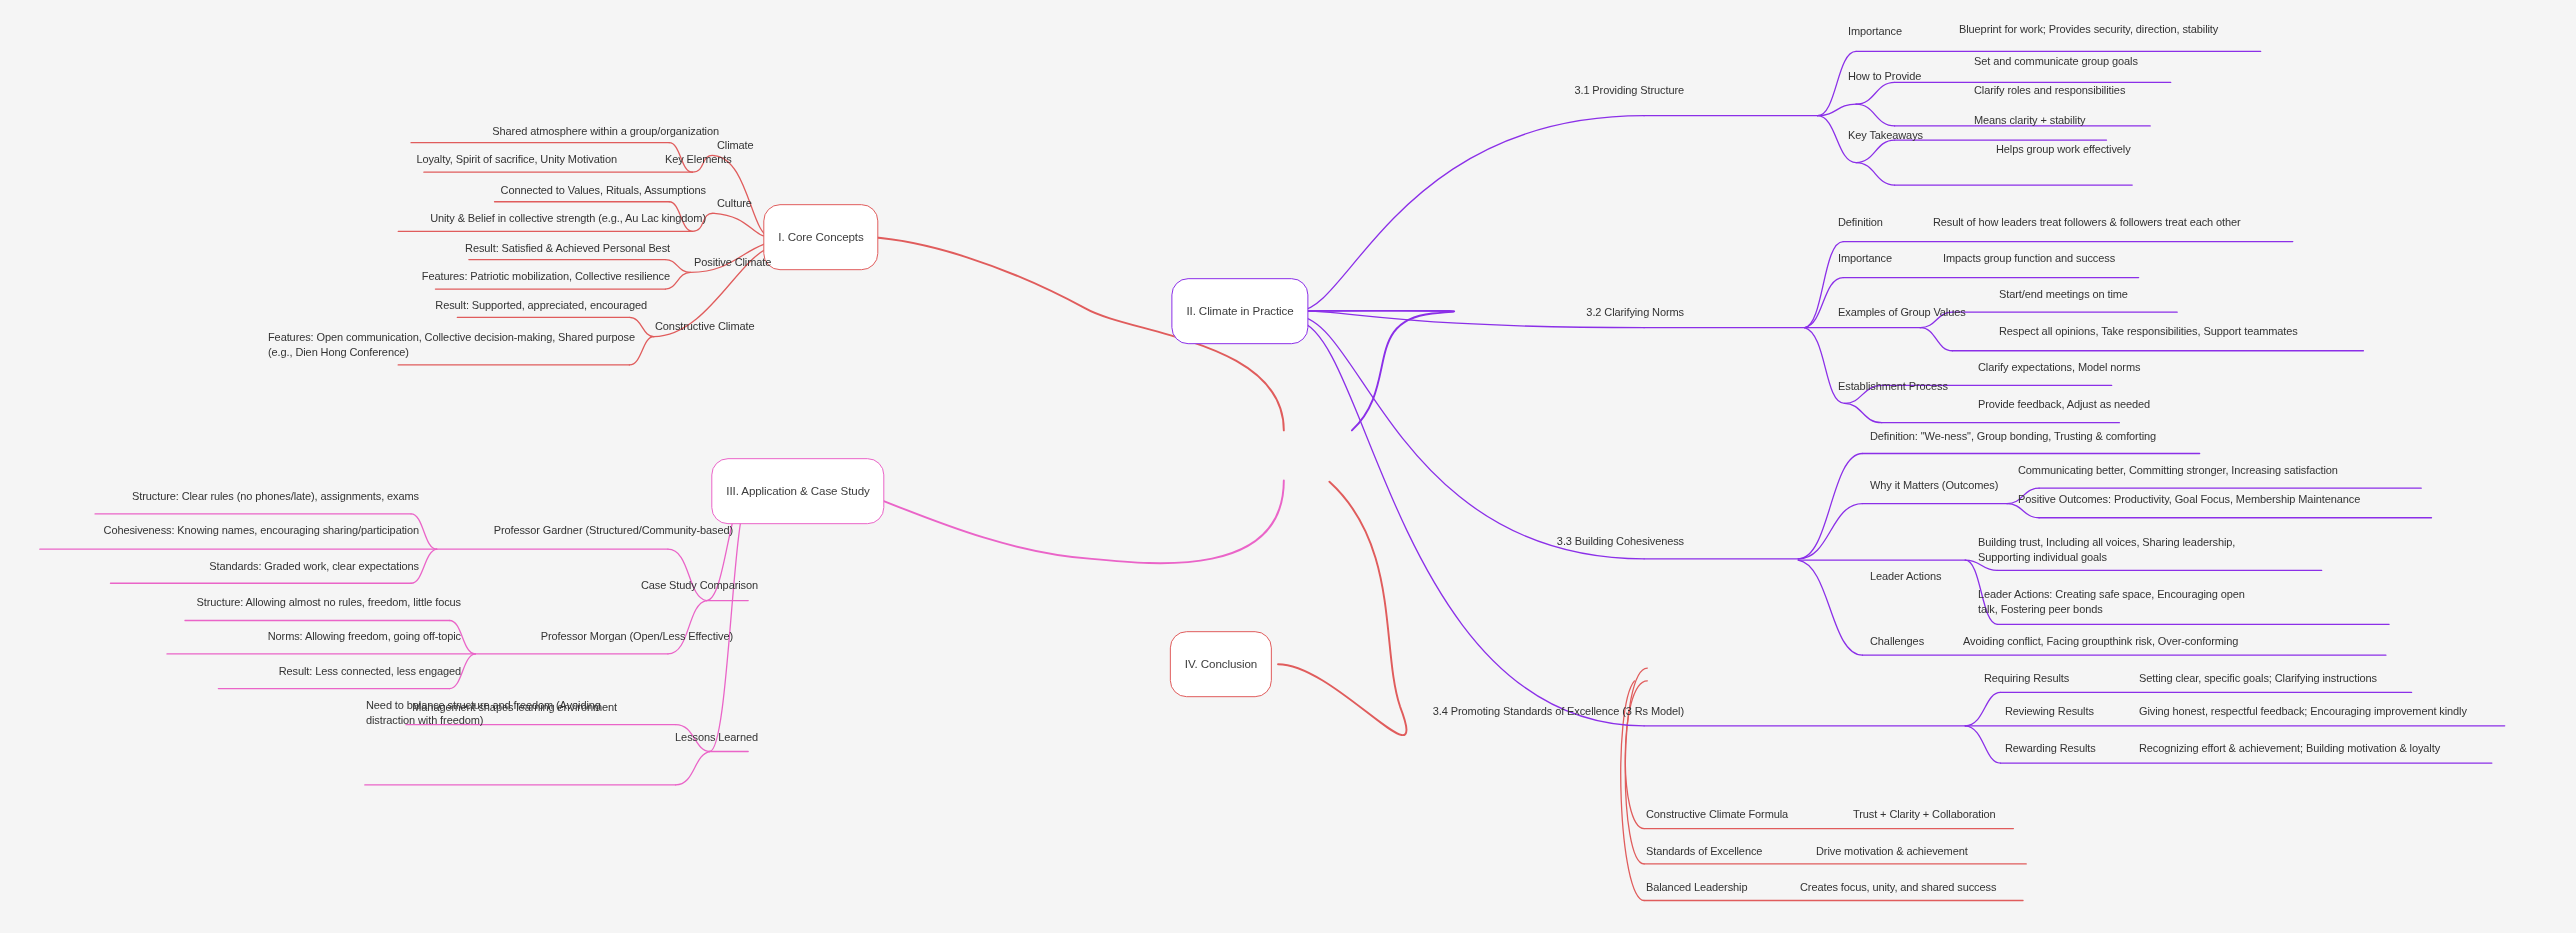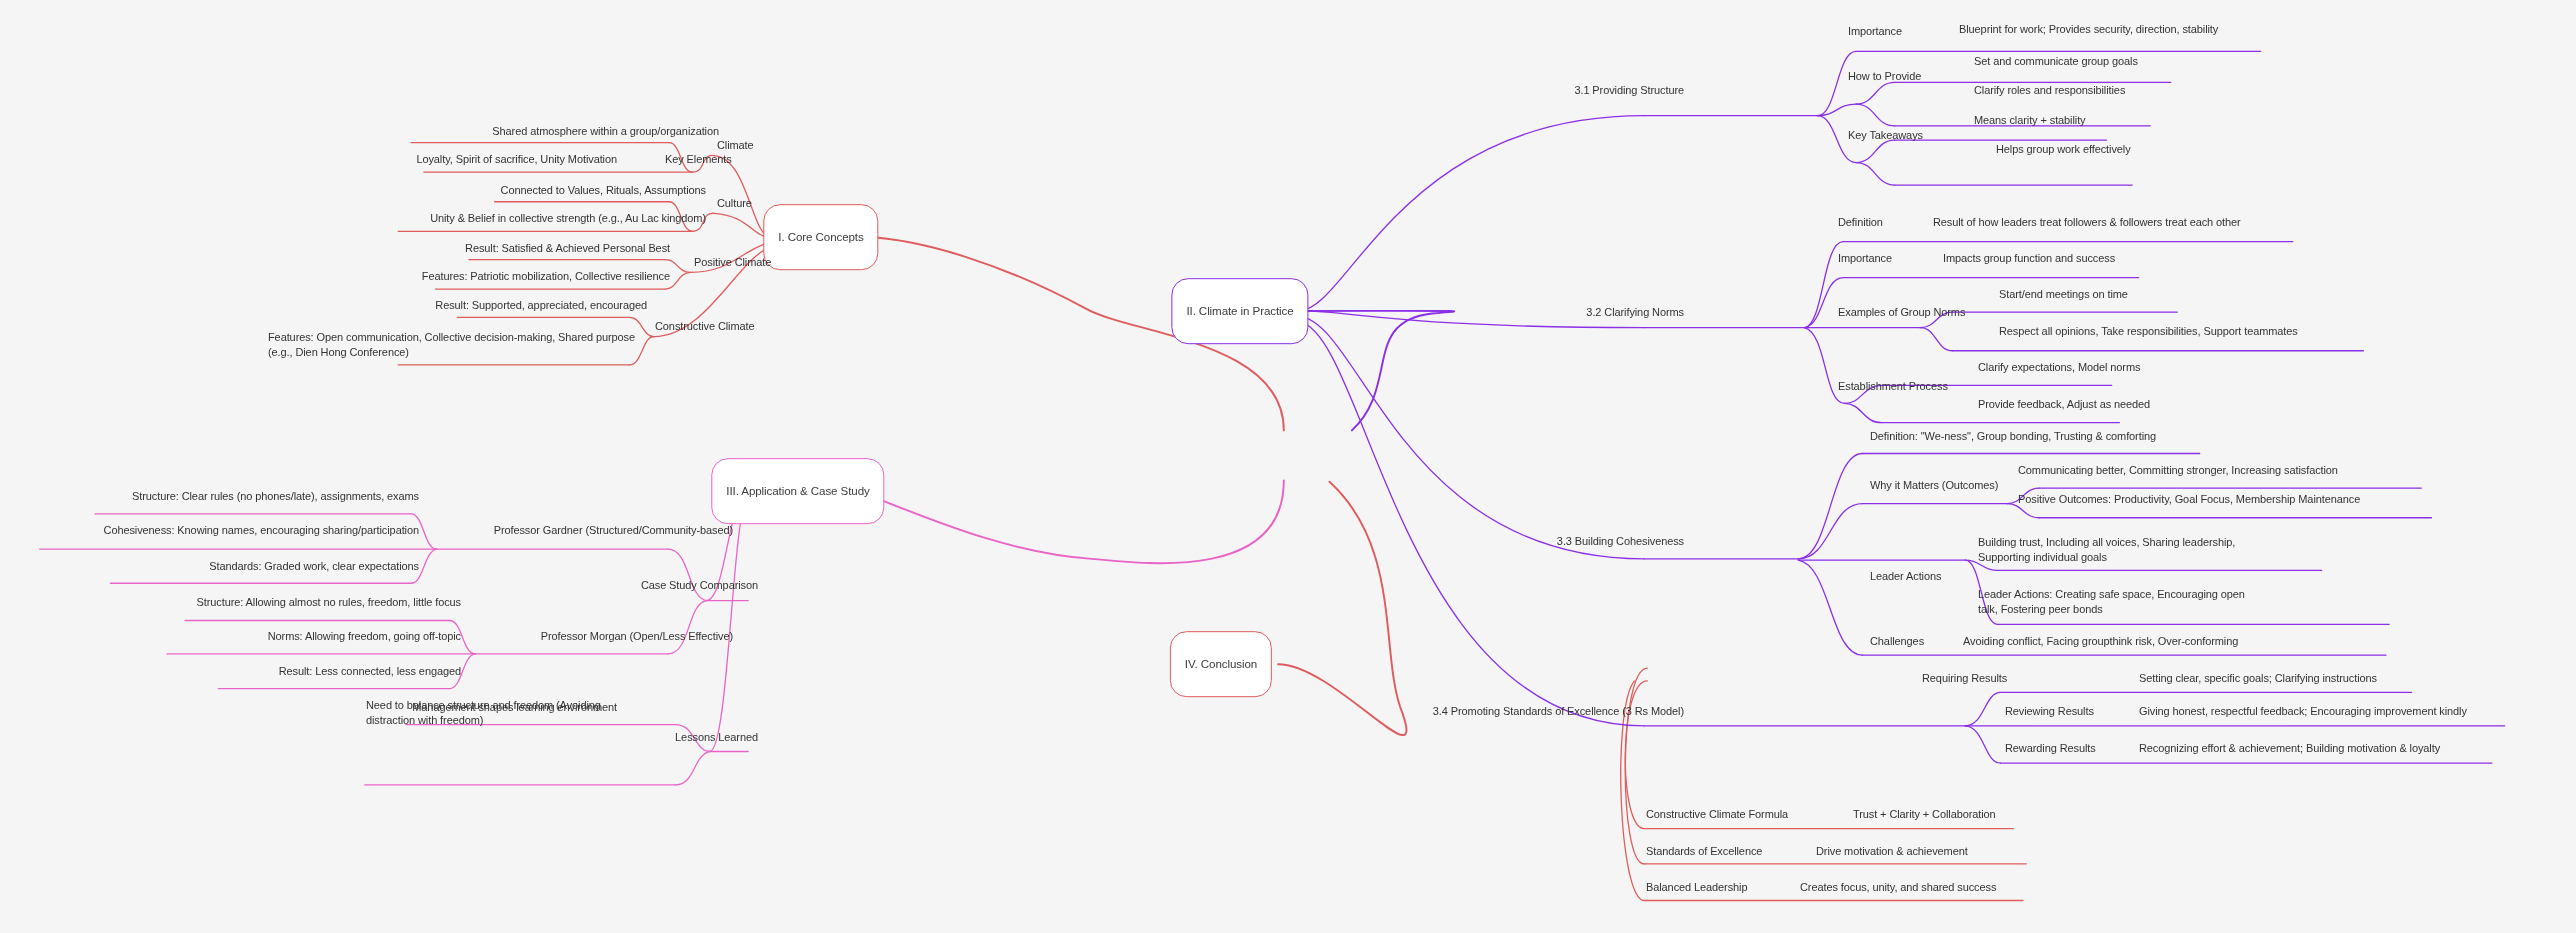--- a/index.html
+++ b/index.html
@@ -218,38 +218,38 @@
       <div class="node leaf" style="top: 69px; left: 1974px;">Set and communicate group goals</div>
       <div class="node leaf" style="top: 98px; left: 1974px;">Clarify roles and responsibilities</div>
       <div class="node leaf" style="top: 143px; left: 1848px;">Key Takeaways</div>
       <div class="node leaf" style="top: 128px; left: 1974px;">Means clarity + stability</div>
       <div class="node leaf" style="top: 157px; left: 1974px; padding-left: 22px;">Helps group work effectively</div>
       <div class="node leaf" style="top: 320px; left: 1684px; transform: translate(-100%, -100%);">3.2 Clarifying Norms</div>
       <div class="node leaf" style="top: 230px; left: 1838px;">Definition</div>
       <div class="node leaf" style="top: 230px; left: 1933px;">Result of how leaders treat followers &amp; followers treat each other</div>
       <div class="node leaf" style="top: 266px; left: 1838px;">Importance</div>
       <div class="node leaf" style="top: 266px; left: 1943px;">Impacts group function and success</div>
-      <div class="node leaf" style="top: 320px; left: 1838px;">Examples of Group Norms</div>
+      <div class="node leaf" style="top: 320px; left: 1838px;">Examples of Group Values</div>
       <div class="node leaf" style="top: 302px; left: 1999px;">Start/end meetings on time</div>
       <div class="node leaf" style="top: 339px; left: 1999px;">Respect all opinions, Take responsibilities, Support teammates</div>
       <div class="node leaf" style="top: 394px; left: 1838px;">Establishment Process</div>
       <div class="node leaf" style="top: 375px; left: 1978px;">Clarify expectations, Model norms</div>
       <div class="node leaf" style="top: 412px; left: 1978px;">Provide feedback, Adjust as needed</div>
       <div class="node leaf" style="top: 549px; left: 1684px; transform: translate(-100%, -100%);">3.3 Building Cohesiveness</div>
       <div class="node leaf" style="top: 444px; left: 1870px;">Definition: "We-ness", Group bonding, Trusting &amp; comforting</div>
       <div class="node leaf" style="top: 493px; left: 1870px;">Why it Matters (Outcomes)</div>
       <div class="node leaf" style="top: 478px; left: 2018px;">Communicating better, Committing stronger, Increasing satisfaction</div>
       <div class="node leaf" style="top: 507px; left: 2018px;">Positive Outcomes: Productivity, Goal Focus, Membership Maintenance</div>
       <div class="node leaf" style="top: 584px; left: 1870px;">Leader Actions</div>
       <div class="node leaf ml" style="top: 565px; left: 1978px; width: 263px;">Building trust, Including all voices, Sharing leadership, Supporting individual goals</div>
       <div class="node leaf ml" style="top: 617px; left: 1978px; width: 273px;">Leader Actions: Creating safe space, Encouraging open talk, Fostering peer bonds</div>
       <div class="node leaf" style="top: 649px; left: 1870px;">Challenges</div>
       <div class="node leaf" style="top: 649px; left: 1963px;">Avoiding conflict, Facing groupthink risk, Over-conforming</div>
       <div class="node leaf" style="top: 719px; left: 1684px; transform: translate(-100%, -100%);">3.4 Promoting Standards of Excellence (3 Rs Model)</div>
-      <div class="node leaf" style="top: 686px; left: 1922px;">Requiring Results</div>
+      <div class="node leaf" style="top: 686px; left: 1984px;">Requiring Results</div>
       <div class="node leaf" style="top: 686px; left: 2139px;">Setting clear, specific goals; Clarifying instructions</div>
       <div class="node leaf" style="top: 719px; left: 2005px;">Reviewing Results</div>
       <div class="node leaf" style="top: 719px; left: 2139px;">Giving honest, respectful feedback; Encouraging improvement kindly</div>
       <div class="node leaf" style="top: 756px; left: 2005px;">Rewarding Results</div>
       <div class="node leaf" style="top: 756px; left: 2139px;">Recognizing effort &amp; achievement; Building motivation &amp; loyalty</div>
       <div class="node leaf" style="top: 593px; left: 758px; transform: translate(-100%, -100%);">Case Study Comparison</div>
       <div class="node leaf" style="top: 538px; left: 733px; transform: translate(-100%, -100%);">Professor Gardner (Structured/Community-based)</div>
       <div class="node leaf" style="top: 504px; left: 419px; transform: translate(-100%, -100%);">Structure: Clear rules (no phones/late), assignments, exams</div>
       <div class="node leaf" style="top: 538px; left: 419px; transform: translate(-100%, -100%);">Cohesiveness: Knowing names, encouraging sharing/participation</div>
       <div class="node leaf" style="top: 574px; left: 419px; transform: translate(-100%, -100%);">Standards: Graded work, clear expectations</div>

